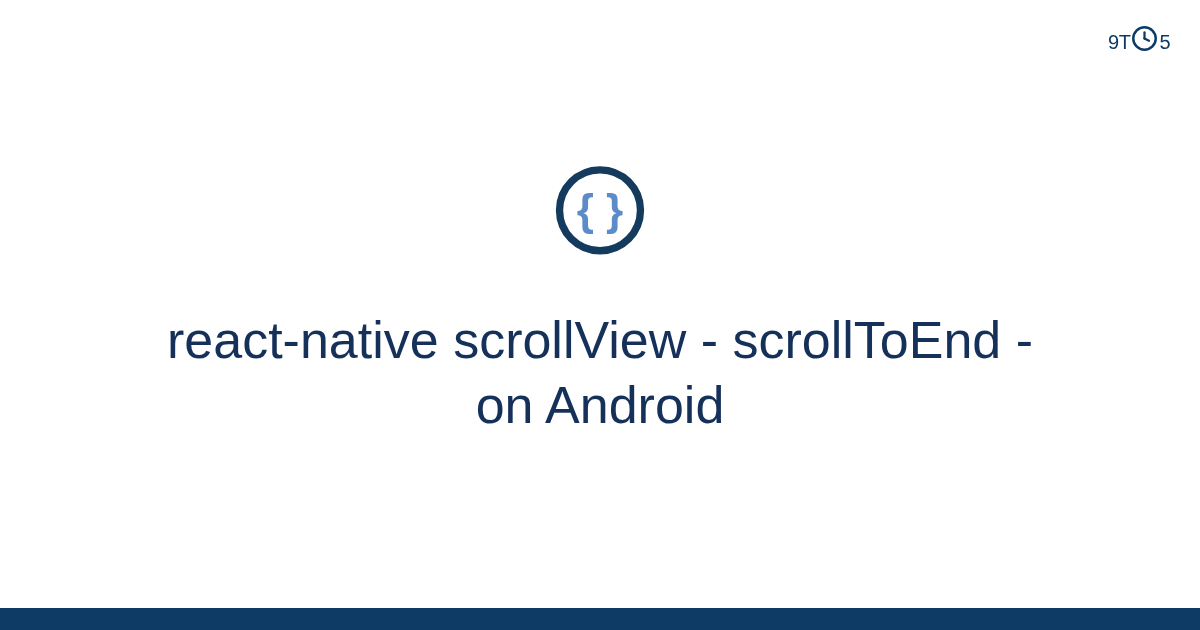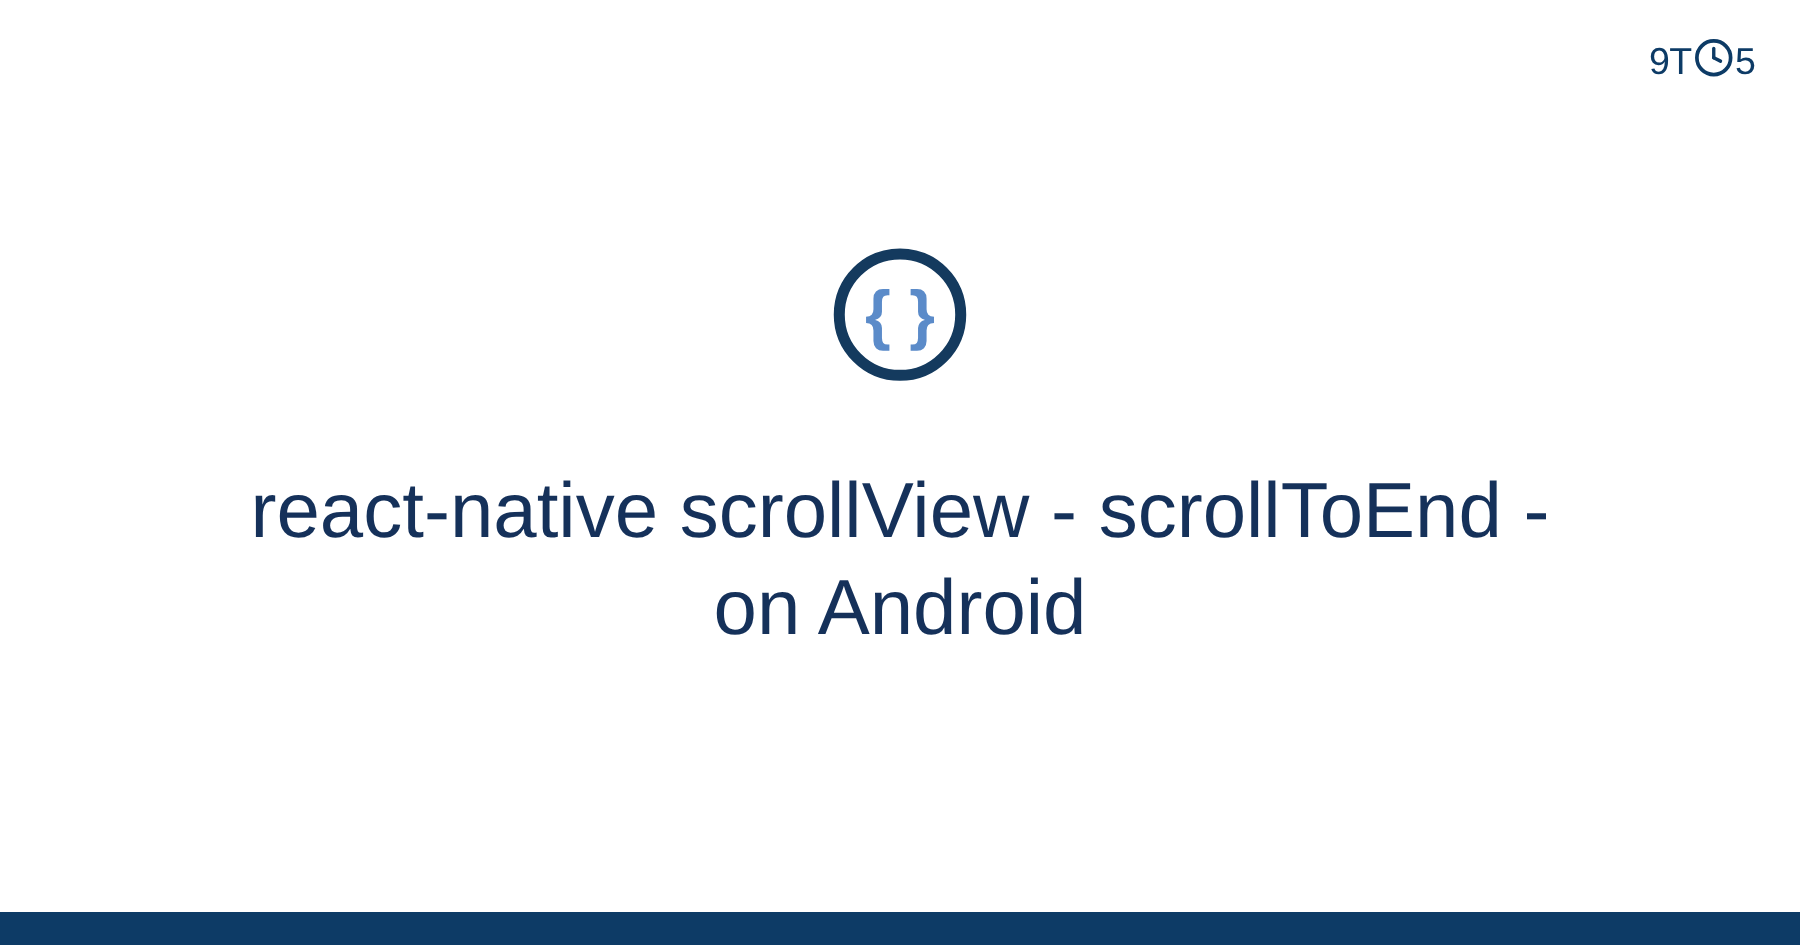--- a/index.html
+++ b/index.html
@@ -14,21 +14,21 @@
       font-family: Arial, Helvetica, sans-serif;
       position: relative;
       overflow: hidden;
     }
     .logo {
       position: absolute;
       top: 22px;
       right: 30px;
       display: flex;
       align-items: baseline;
-      font-size: 25px;
+      font-size: 20px;
       font-weight: 400;
       letter-spacing: -0.5px;
     }
     .logo .nine-t {
       color: #0d3b66;
       font-weight: 500;
     }
     .logo .clock-icon {
       display: inline-flex;
       align-items: center;

